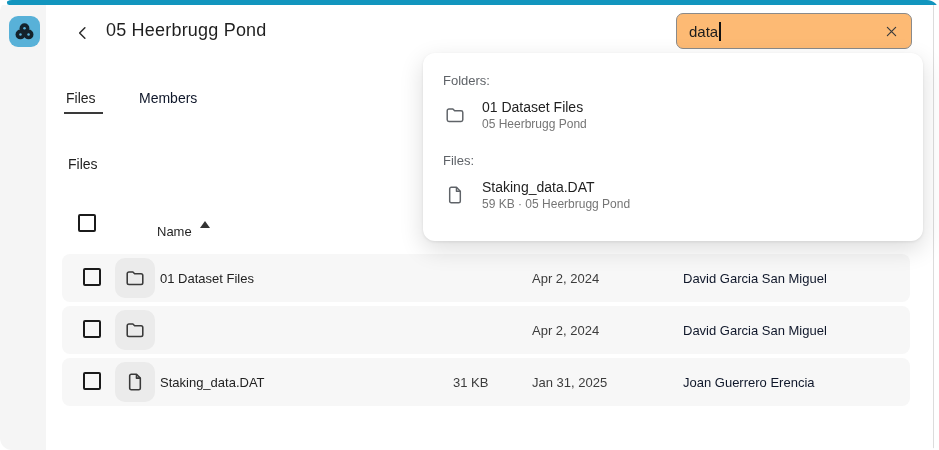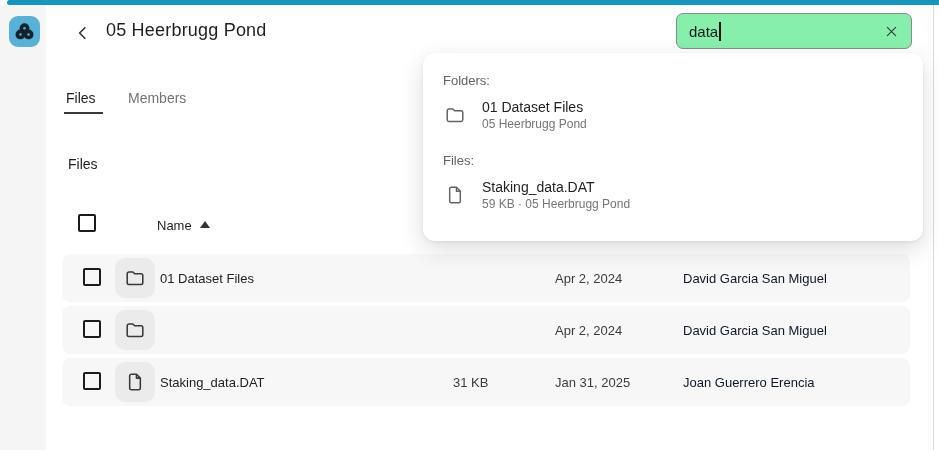--- a/index.html
+++ b/index.html
@@ -1,59 +1,59 @@
 <!DOCTYPE html>
 <html><head>
 <meta charset="utf-8">
 <style>
   * { margin:0; padding:0; box-sizing:border-box; }
   html,body { background:#fff; }
   body { font-family:"Liberation Sans","DejaVu Sans",sans-serif; }
-  .page { position:relative; width:939px; height:450px; background:#fff; overflow:hidden; }
+  .page { position:relative; width:939px; height:450px; background:#fff; overflow:hidden;border-radius:12px; }
 
   .topbar { position:absolute; left:7px; right:0; top:0; height:5px; background:#1295BE; border-radius:3px 0 0 3px; }
   .right-border { position:absolute; left:933px; top:5px; bottom:0; width:1px; background:#dcdcdc; }
 
   .sidebar { position:absolute; left:0; top:5px; bottom:0; width:46px; background:#f5f5f5; }
   .logo { position:absolute; left:9px; top:11px; width:31px; height:31px; border-radius:9px;
           background:#58B1D8; display:flex; align-items:center; justify-content:center; }
 
   .back-btn { position:absolute; left:72px; top:22px; width:22px; height:22px; background:none; border:none;
               cursor:pointer; display:flex; align-items:center; justify-content:center; }
   .page-title { position:absolute; left:106px; top:20px; font-size:18px; font-weight:500; color:#1f1f1f; letter-spacing:.2px; }
 
-  .search-box { position:absolute; left:676px; top:13px; width:236px; height:36px; background:#86efac;
+  .search-box { position:absolute; left:676px; top:13px; width:236px; height:36px; background:#fdba74;
                 border:1.5px solid #8a8a8a; border-radius:7px; display:flex; align-items:center; padding:0 12px; cursor:text; }
   .search-text { font-size:15px; color:#1c1c1c; }
   .caret { display:inline-block; width:1.5px; height:19px; background:#111; margin-left:1px; }
   .clear-btn { position:absolute; right:11px; top:50%; transform:translateY(-50%); width:18px; height:18px;
                background:none; border:none; cursor:pointer; display:flex; align-items:center; justify-content:center; }
 
   .tab { position:absolute; top:90px; font-size:14px; cursor:pointer; }
   .tab-files { left:66px; color:#1f1f1f; font-weight:500; }
-  .tab-members { left:128px; color:#737373; }
+  .tab-members { left:139px; color:#0f172a; }
   .tab-underline { position:absolute; left:64px; top:112px; width:39px; height:2px; background:#3a3a3a; }
 
   .section-label { position:absolute; left:68px; top:156px; font-size:14px; color:#1f1f1f; }
 
   .checkbox { display:inline-block; width:18px; height:18px; border:2px solid #1b1b1b; border-radius:2px; background:transparent; cursor:pointer; }
   .th-checkbox { position:absolute; left:78px; top:214px; }
-  .th-name { position:absolute; left:157px; top:218px; font-size:13px; font-weight:500; color:#1f1f1f; cursor:pointer; }
+  .th-name { position:absolute; left:157px; top:224px; font-size:13px; font-weight:500; color:#1f1f1f; cursor:pointer; }
   .sort-arrow { position:absolute; left:200px; top:221px; width:0; height:0;
                 border-left:5px solid transparent; border-right:5px solid transparent; border-bottom:7px solid #333; }
 
   .row { position:absolute; left:62px; width:848px; height:48px; background:#f7f7f7; border-radius:8px; cursor:pointer; }
   .row-1 { top:254px; } .row-2 { top:306px; } .row-3 { top:358px; }
   .row .checkbox { position:absolute; left:21px; top:14px; }
   .chip { position:absolute; left:53px; top:4px; width:40px; height:40px; background:#ebebeb; border-radius:10px;
           display:flex; align-items:center; justify-content:center; }
   .cell { position:absolute; top:0; height:100%; display:flex; align-items:center; font-size:13px; color:#2c2c2c; }
   .cell-name  { left:98px; color:#222; }
   .cell-size  { left:391px; color:#3c3c3c; }
-  .cell-date  { left:493px; color:#3c3c3c; }
+  .cell-date  { left:470px; color:#3c3c3c; }
   .cell-owner { left:621px; color:#0f172a; }
 
   .dropdown { position:absolute; left:423px; top:53px; width:500px; height:188px; background:#fff; border-radius:12px;
               box-shadow:0 1px 3px rgba(0,0,0,.08), 0 8px 24px rgba(0,0,0,.14); z-index:5; }
   .dd-label { position:absolute; left:20px; font-size:13px; color:#5f6368; }
   .dd-label-folders { top:20px; }
   .dd-label-files { top:100px; }
   .dd-item { position:absolute; left:21px; display:flex; align-items:center; gap:16px; cursor:pointer; }
   .dd-item-folder { top:46px; }
   .dd-item-file { top:126px; }

